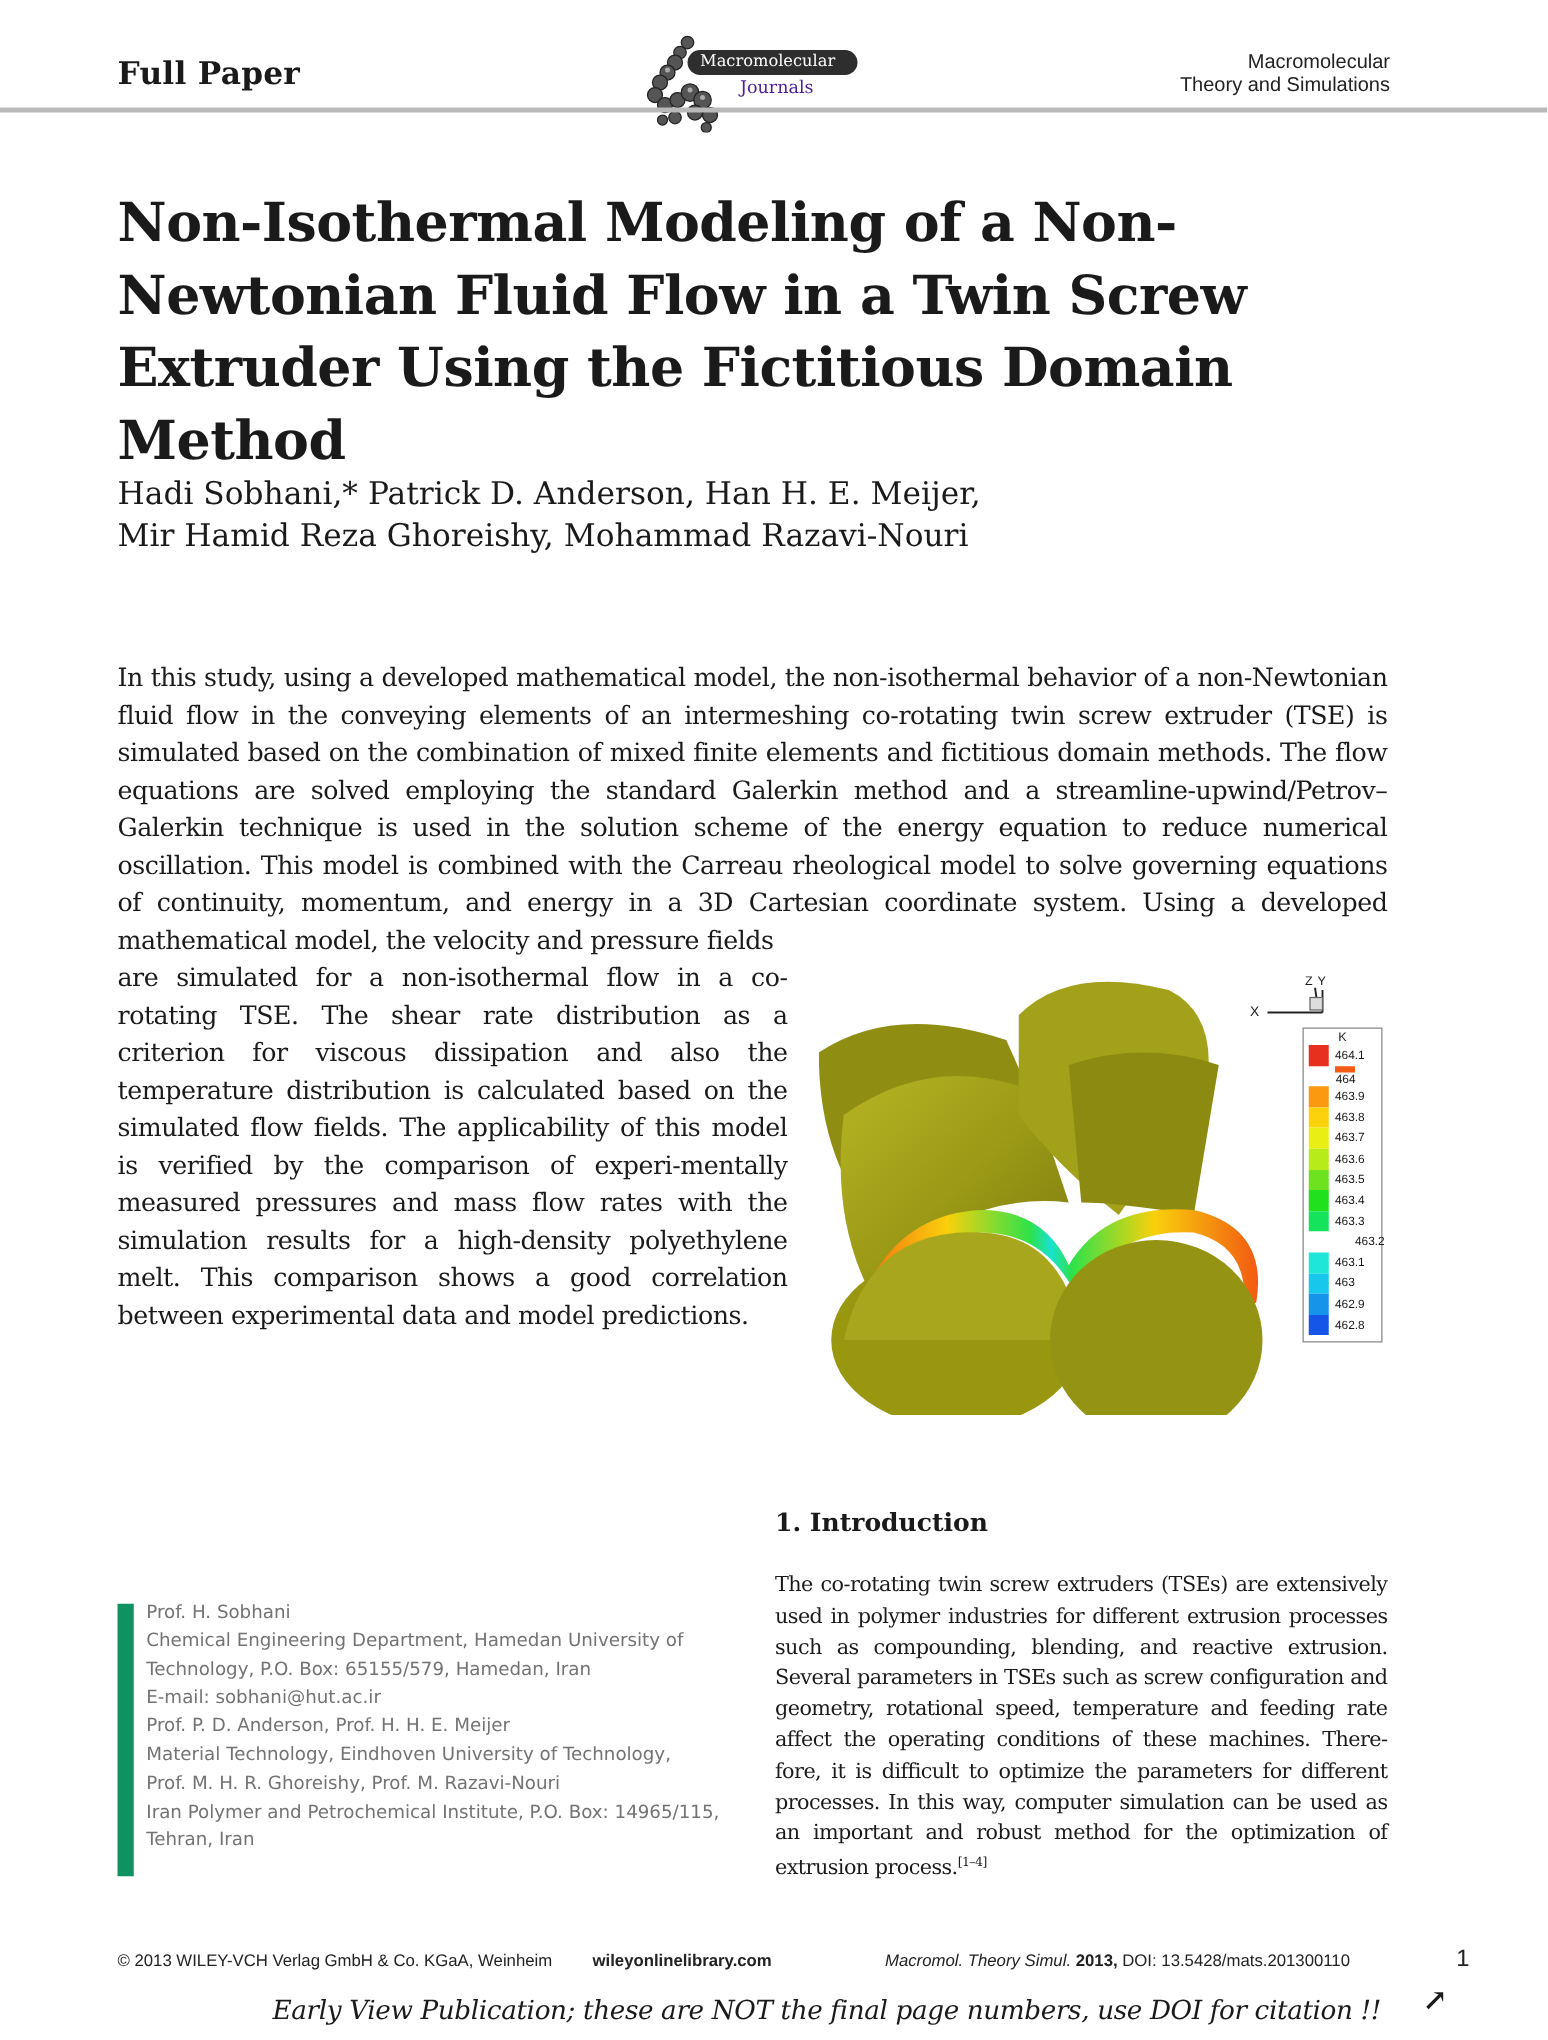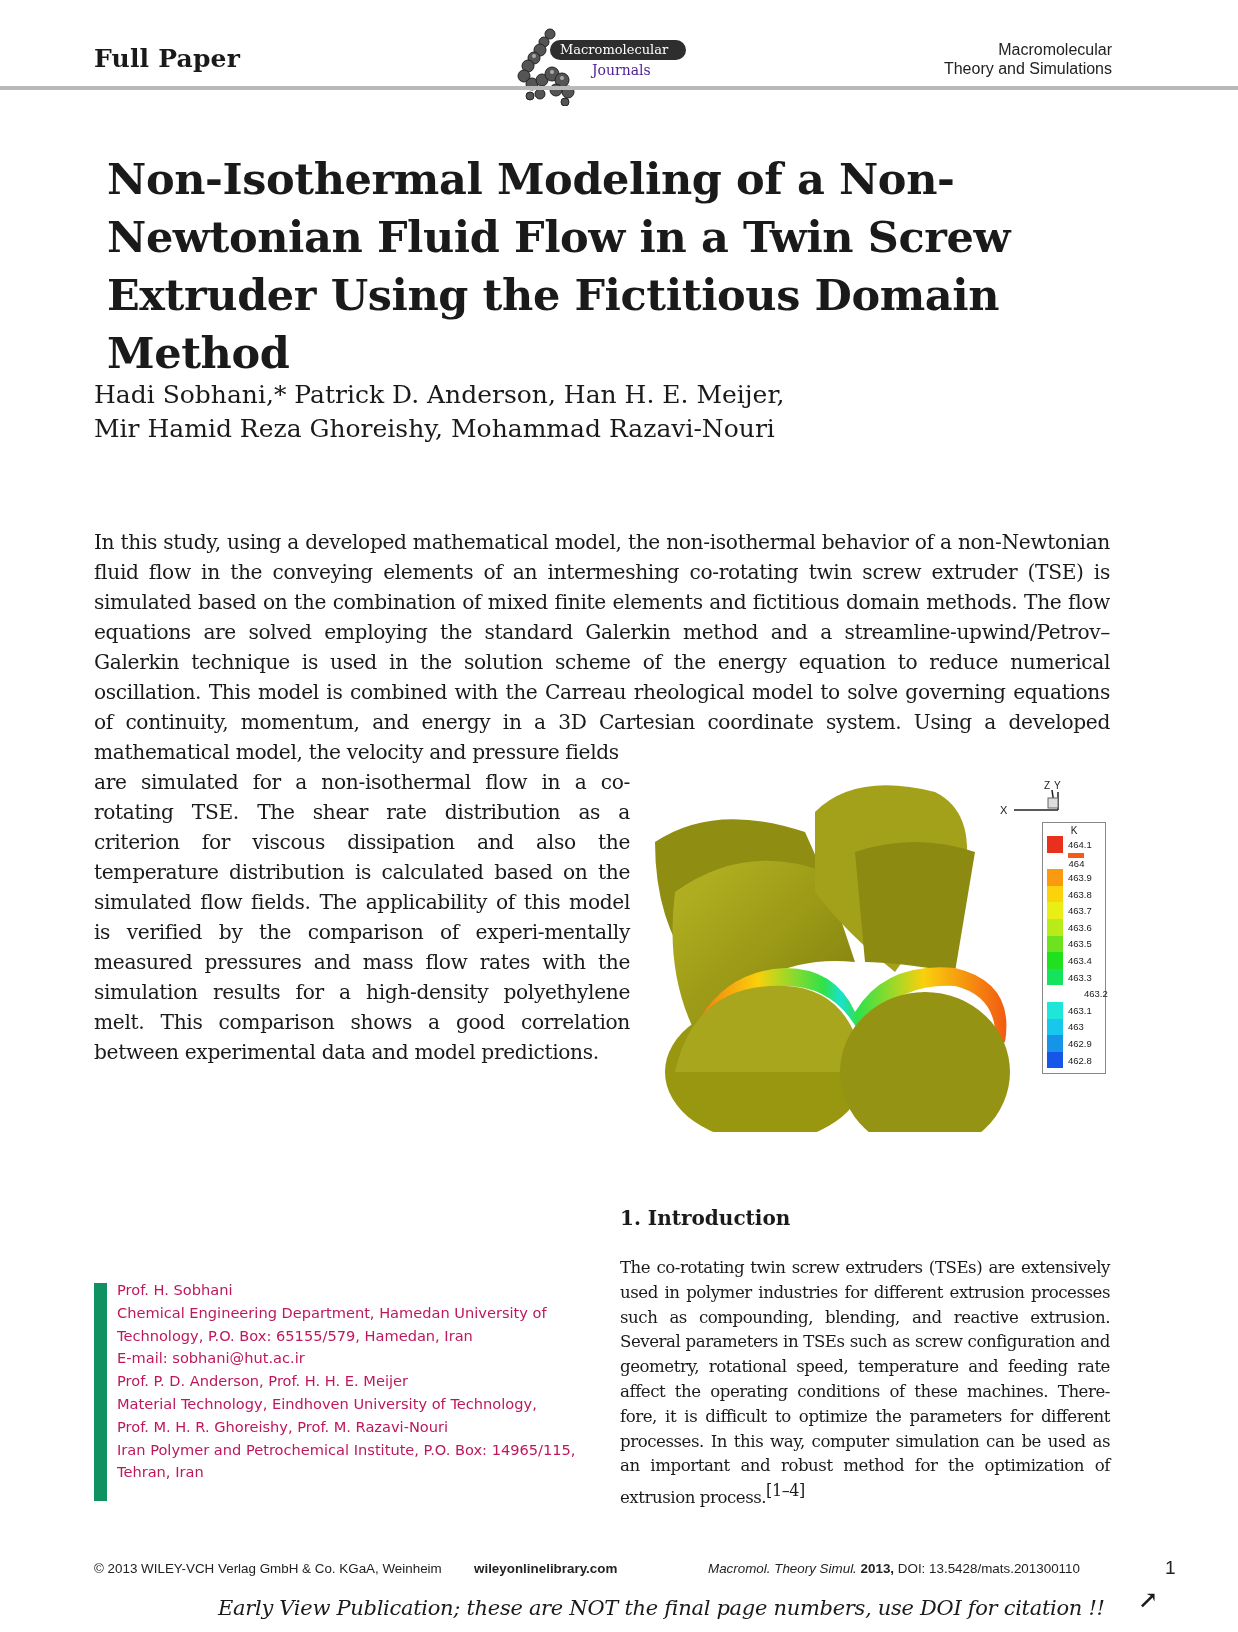--- a/index.html
+++ b/index.html
@@ -10,37 +10,37 @@
   .hdr-left { left: 94px; top: 44px; font-family: "DejaVu Serif", serif; font-weight: bold; font-size: 25px; letter-spacing: 0.2px; }
   .hdr-right { right: 126px; top: 40px; text-align: right; font-family: "Liberation Sans", sans-serif; font-size: 16px; line-height: 19px; color: #222; }
   .hdr-rule { left: 0; top: 86px; width: 1238px; height: 4px; background: #b9b9b9; }
   .logo { left: 510px; top: 26px; width: 180px; height: 80px; }
   .logo-pill { position: absolute; left: 40px; top: 14px; width: 136px; height: 20px; background: #2e2e2e; border-radius: 10px; }
   .logo-t1 { position: absolute; left: 50px; top: 14px; color: #fff; font-family: "DejaVu Serif", serif; font-size: 13px; line-height: 20px; }
   .logo-t2 { position: absolute; left: 82px; top: 36px; color: #4c1d95; font-family: "DejaVu Serif", serif; font-weight: normal; font-size: 14px; }
   .logo-mol { position: absolute; left: 0; top: 0; width: 80px; height: 80px; }
 
   
-  .title { left: 94px; top: 150px; width: 1060px; font-family: "DejaVu Serif", serif; font-weight: bold; font-size: 43px; line-height: 58px; letter-spacing: -0.4px; margin-left: 13px; }
+  .title { left: 94px; top: 150px; width: 1060px; font-family: "DejaVu Serif", serif; font-weight: bold; font-size: 43px; line-height: 58px; letter-spacing: -0.4px; }
   .authors { left: 94px; top: 378px; width: 1000px; font-family: "DejaVu Serif", serif; font-size: 25px; line-height: 34px; }
 
   
   .abstract { left: 94px; top: 527px; width: 1016px; font-family: "DejaVu Serif", serif; font-size: 20.2px; line-height: 30px; text-align: justify; letter-spacing: -0.35px; }
   .abstract .narrow { float: left; width: 536px; text-align: justify; }
   .figure { left: 655px; top: 772px; width: 460px; height: 360px; }
 
   
   .aff-bar { left: 94px; top: 1283px; width: 13px; height: 218px; background: #0f9161; }
-  .aff { left: 117px; top: 1279px; width: 470px; font-family: "DejaVu Sans", sans-serif; font-size: 14.6px; line-height: 22.8px; color: #be185d; }
+  .aff { left: 117px; top: 1279px; width: 470px; font-family: "DejaVu Sans", sans-serif; font-size: 14.6px; line-height: 22.8px; color: #737373; }
   .aff div { white-space: nowrap; }
 
   
   .intro-h { left: 620px; top: 1206px; font-family: "DejaVu Serif", serif; font-weight: bold; font-size: 20px; }
   .intro { left: 620px; top: 1256px; width: 490px; font-family: "DejaVu Serif", serif; font-size: 16.6px; line-height: 24.8px; text-align: justify; letter-spacing: -0.45px; }
-  .intro sup { font-size: 16px; }
+  .intro sup { font-size: 10px; }
 
   
   .foot { left: 94px; top: 1561px; width: 1090px; font-family: "Liberation Sans", sans-serif; font-size: 13.4px; color: #222; }
   .foot .c { position: absolute; left: 0; top: 0; }
   .foot .w { position: absolute; left: 380px; top: 0; font-weight: bold; }
   .foot .j { position: absolute; left: 614px; top: 0; }
   .foot .pg { position: absolute; left: 1071px; top: -4px; font-size: 19px; }
   .early { left: 218px; top: 1596px; font-family: "DejaVu Serif", serif; font-size: 21px; letter-spacing: -0.3px; font-style: italic; }
   .arrow { left: 1138px; top: 1585px; font-size: 24px; font-weight: bold; }
 </style>

